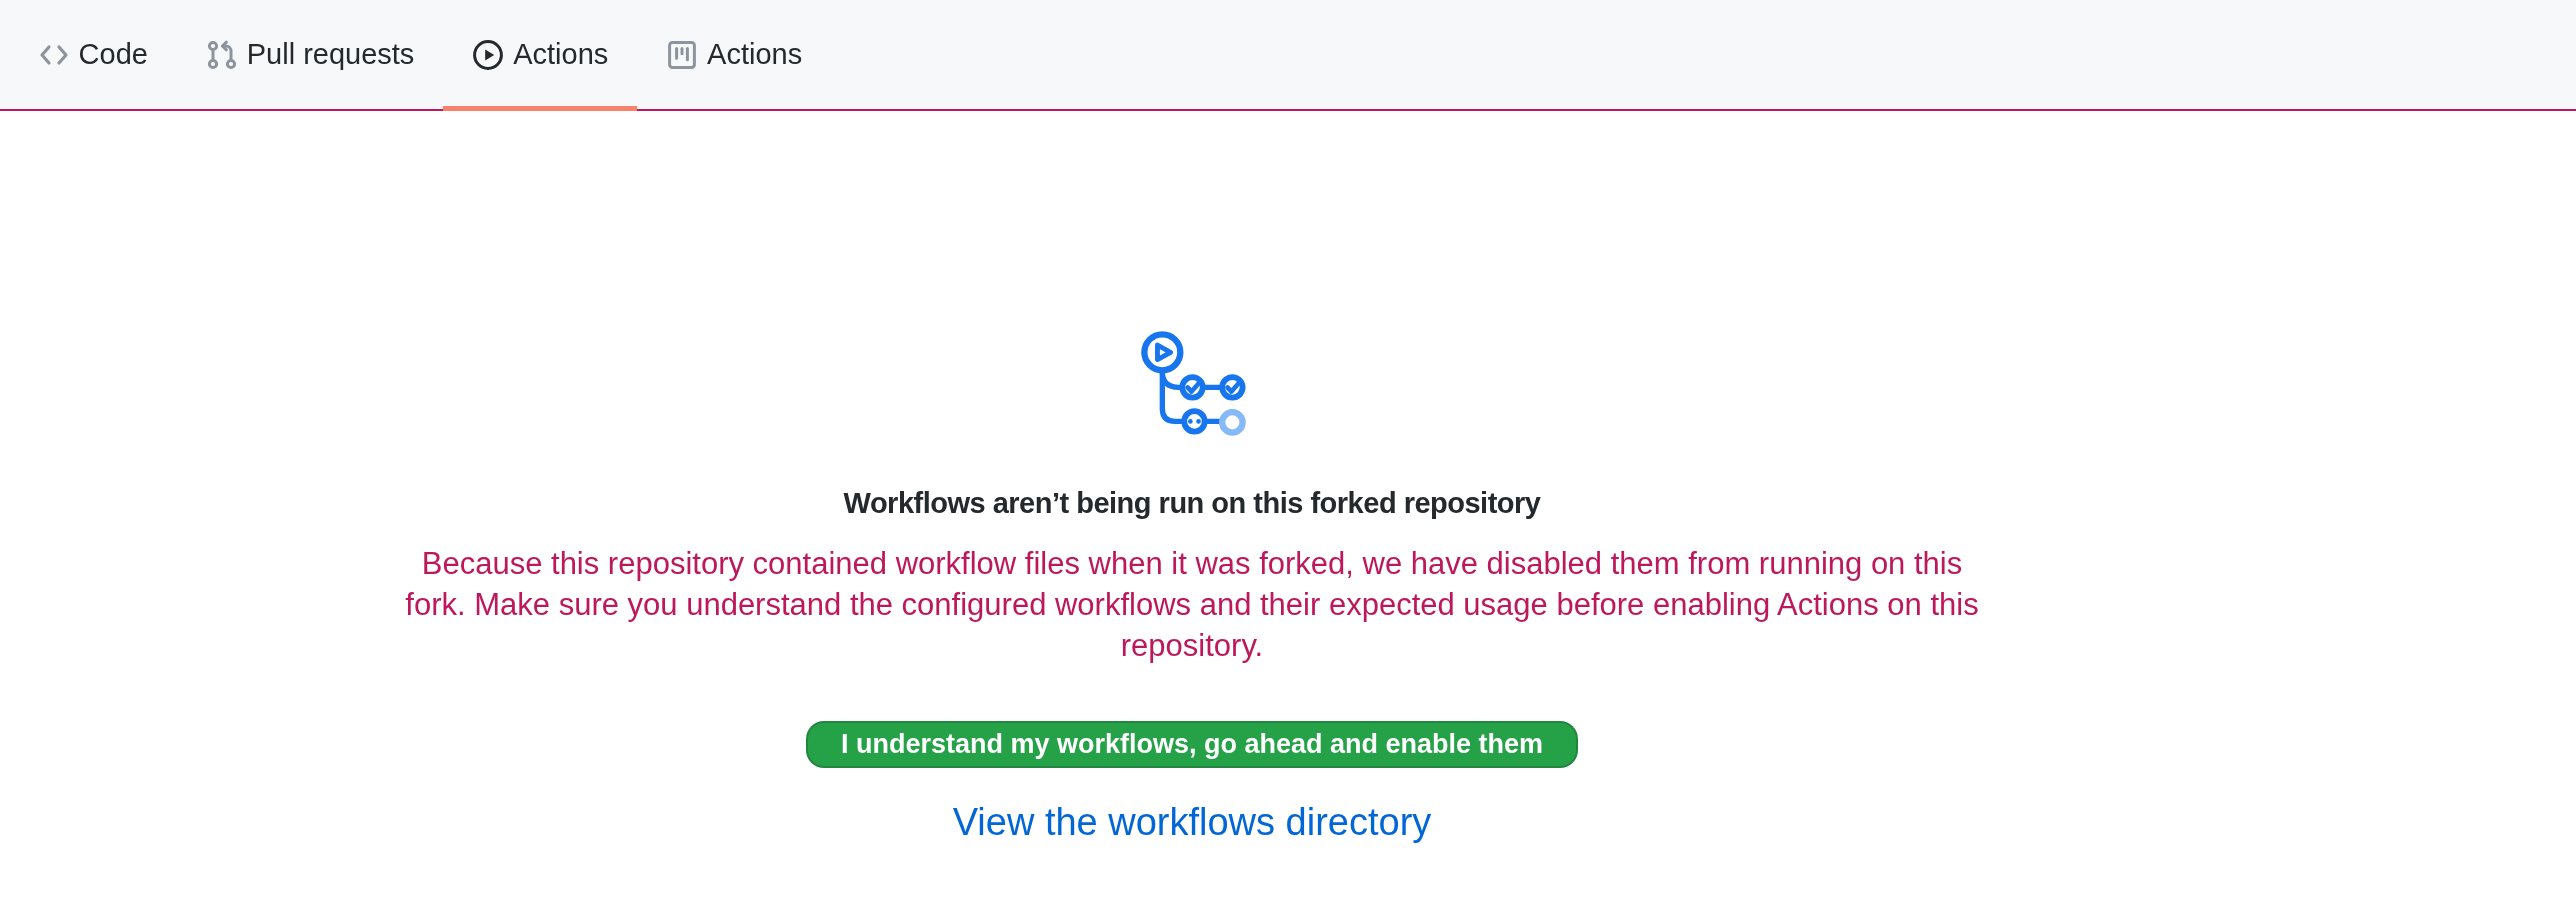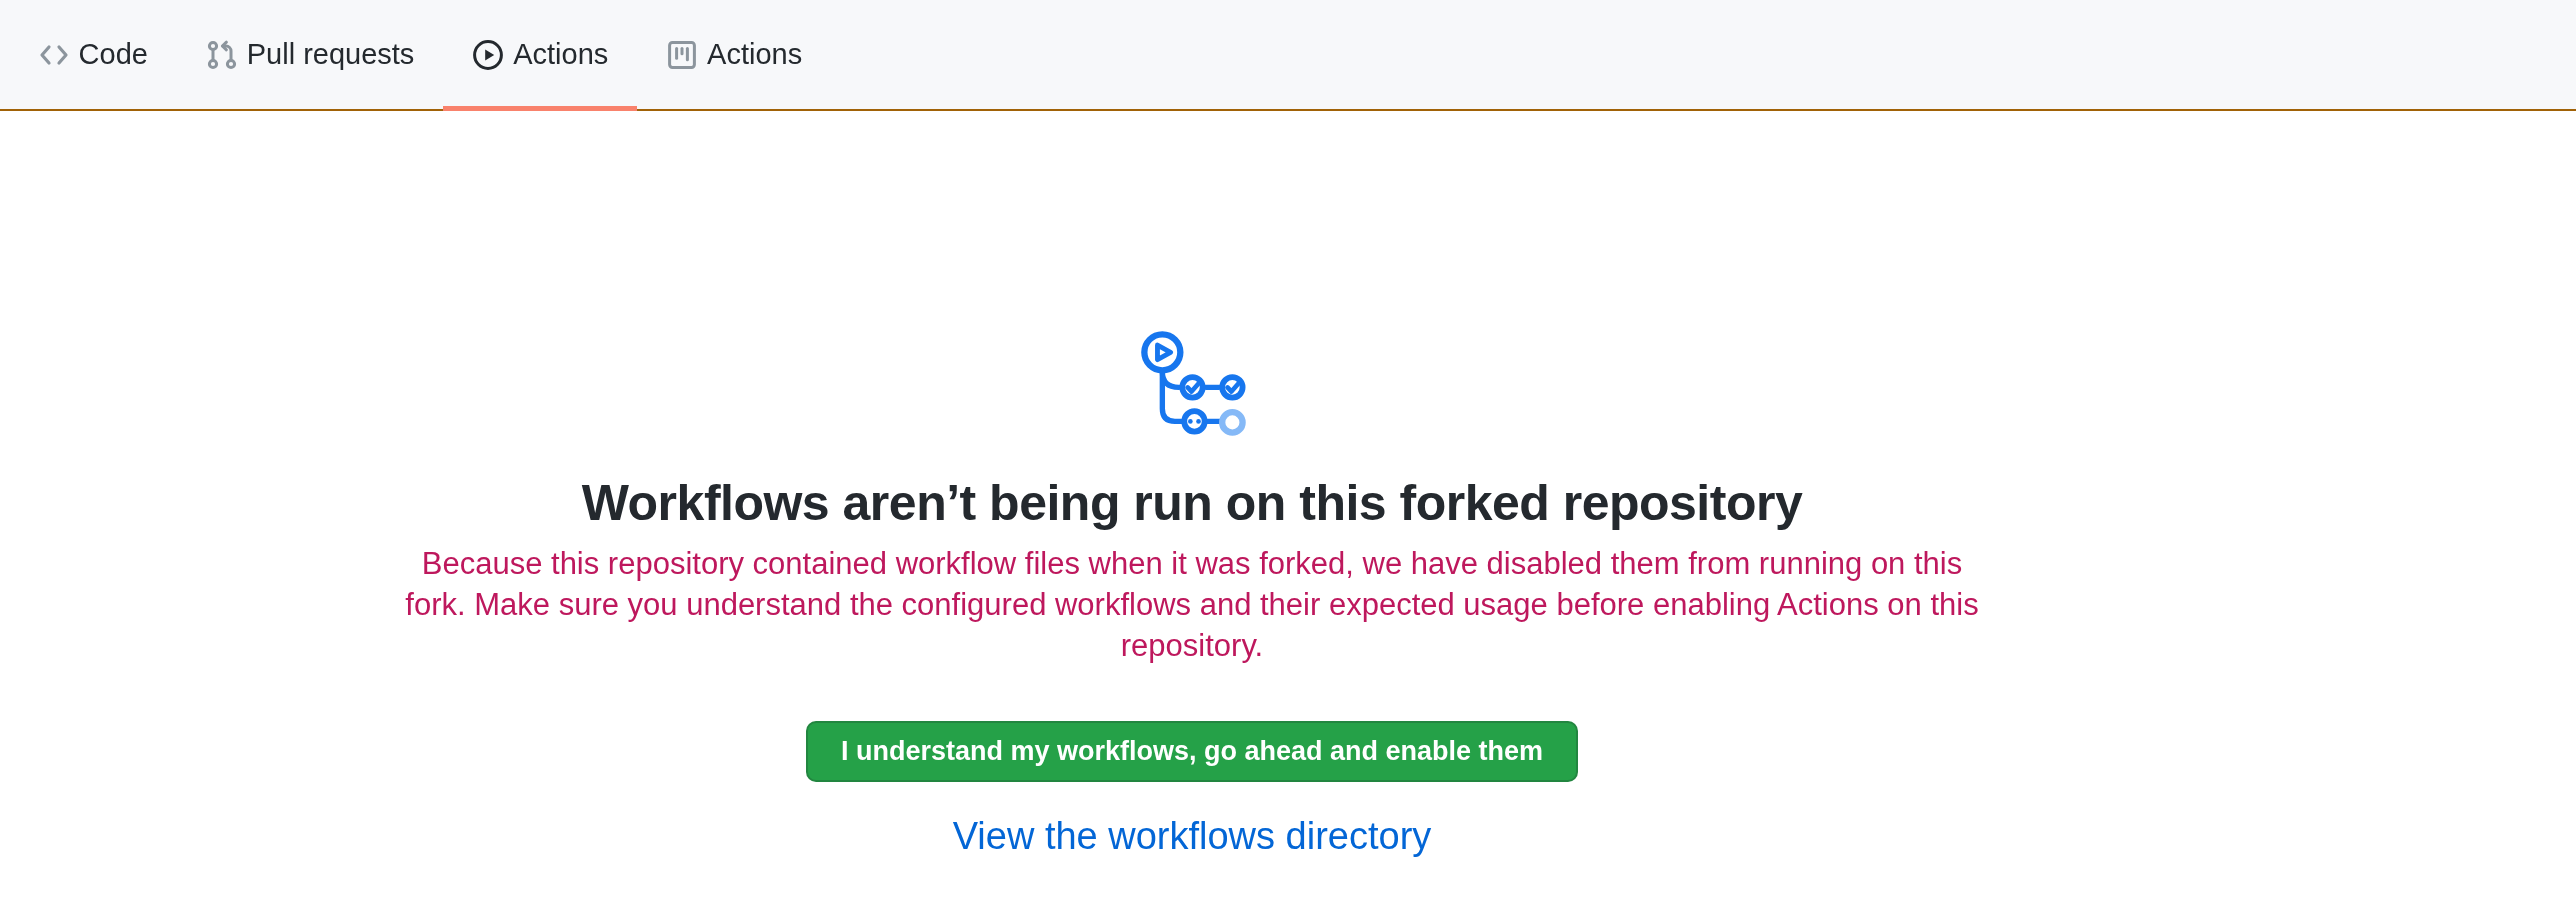--- a/index.html
+++ b/index.html
@@ -12,21 +12,21 @@
     overflow: hidden;
     position: relative;
   }
 
   
   .repo-nav {
     display: flex;
     align-items: stretch;
     height: 111px;
     background: #f7f8fa;
-    border-bottom: 2px solid #a16207;
+    border-bottom: 2px solid #be185d;
     padding-left: 8.8px;
   }
   .tab {
     display: flex;
     align-items: center;
     gap: 8.8px;
     padding: 0 29px;
     font-size: 29px;
     line-height: 1;
     color: #24292e;
@@ -57,45 +57,45 @@
   .illus {
     margin-top: 217px;
     height: 111px;
     display: flex;
     justify-content: center;
   }
   .illus svg { width: 107px; height: 109px; display: block; }
 
   h1.empty-heading {
     margin: 41px 0 0 0;
-    font-size: 50px;
+    font-size: 29px;
     line-height: 47px;
     font-weight: 700;
     letter-spacing: -0.5px;
     color: #24292e;
   }
   p.empty-desc {
     margin: 15.6px auto 0 auto;
     width: 1603px;
     font-size: 31px;
     line-height: 41px;
     color: #be185d;
   }
   .btn-row { margin-top: 55px; }
   .btn-green {
     display: inline-block;
     background: #25a148;
     color: #ffffff;
     font-family: inherit;
     font-size: 27px;
     font-weight: 700;
-    height: 61px;
+    height: 47px;
     padding: 0 33px;
     border: 2px solid rgba(27,31,35,0.2);
-    border-radius: 10px;
+    border-radius: 18px;
     cursor: pointer;
   }
   .link-row { margin-top: 33px; }
   .wf-link {
     color: #0366d6;
     font-size: 38px;
     text-decoration: none;
     cursor: pointer;
   }
 </style>

